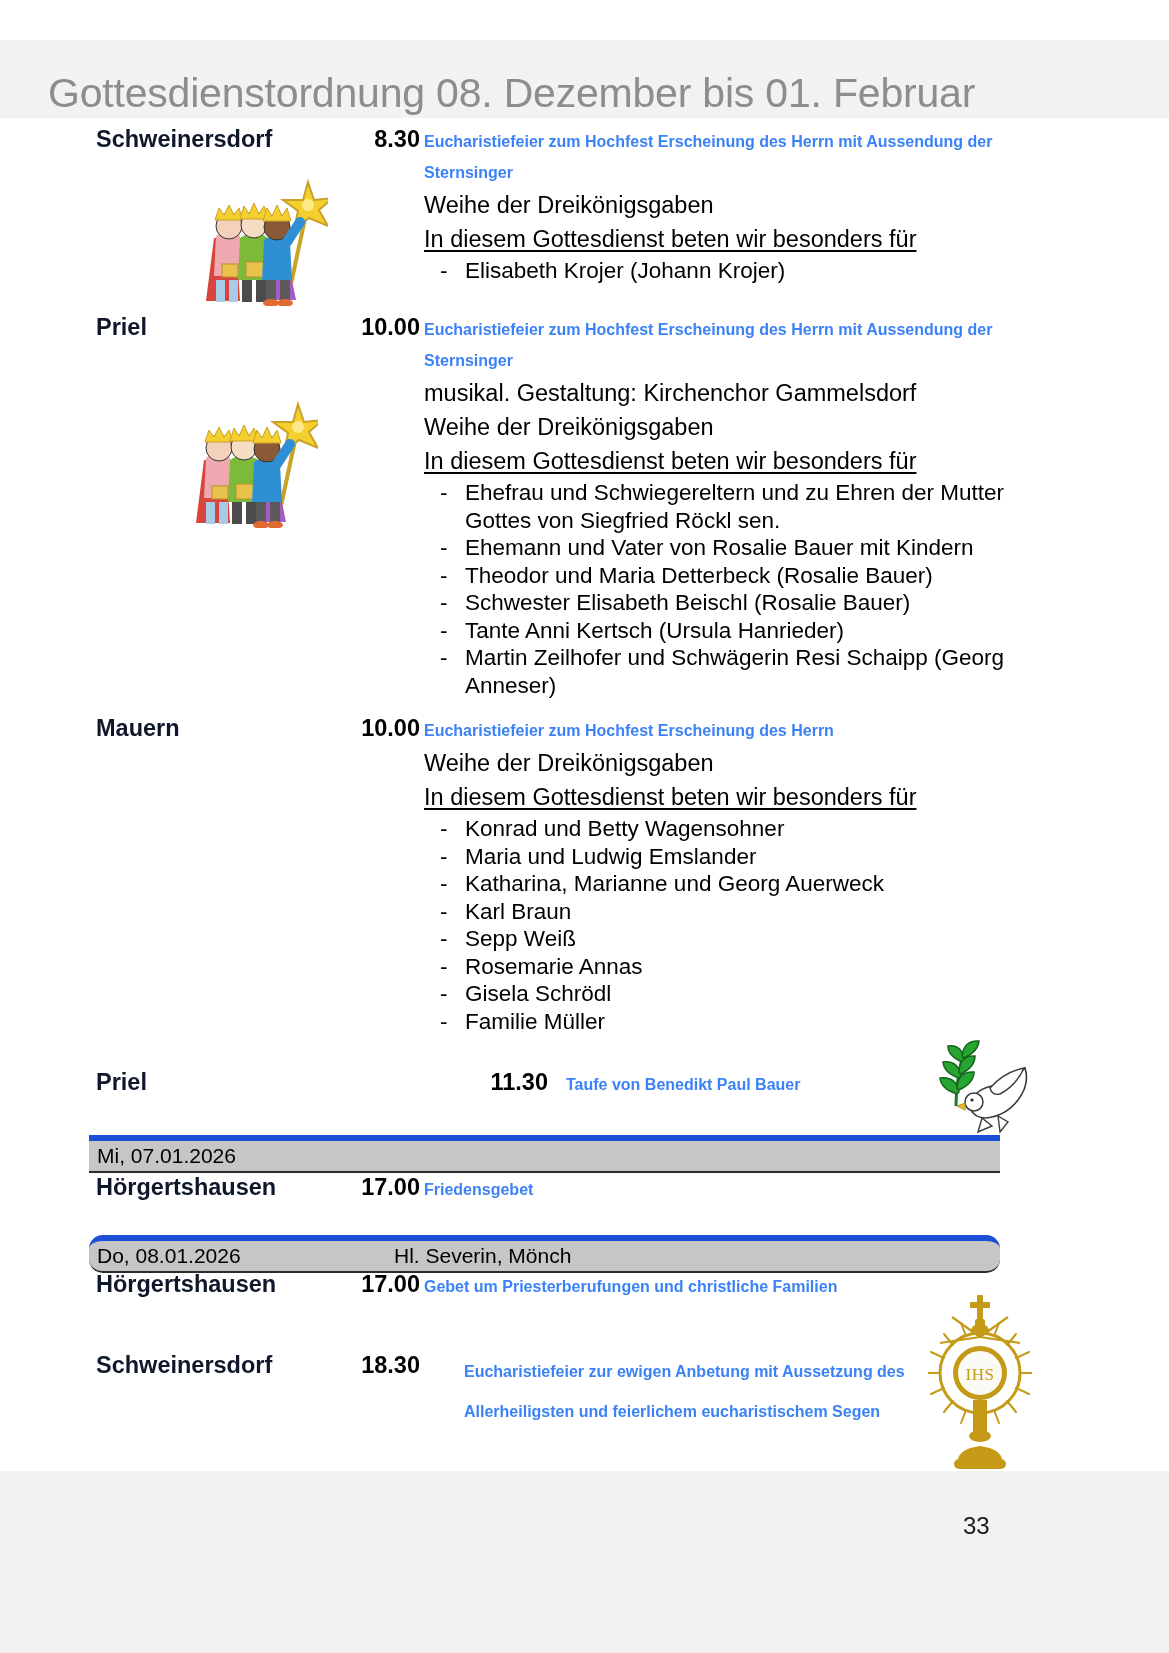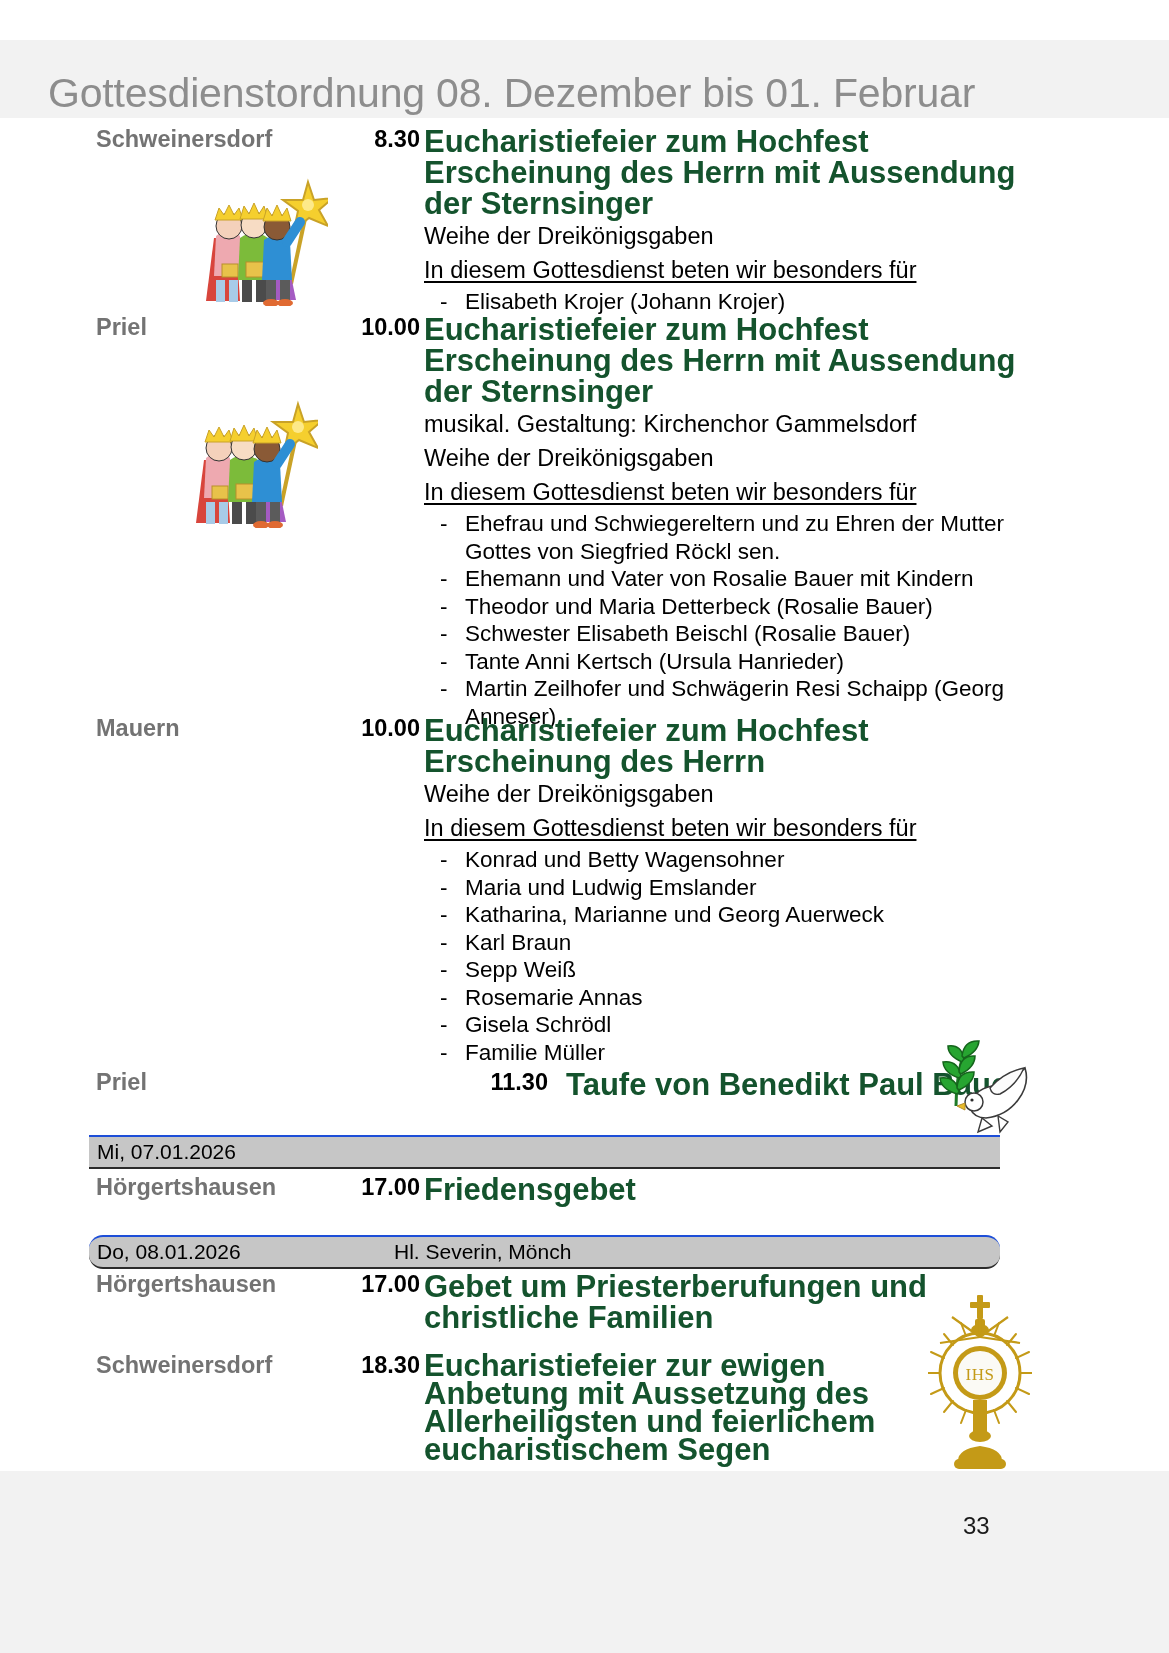--- a/index.html
+++ b/index.html
@@ -68,44 +68,44 @@
     left: 96px;
     width: 940px;
   }
   .svc-place {
     position: absolute;
     left: 0;
     top: 0;
     width: 232px;
     font-weight: bold;
     font-size: 23.5px;
-    color: #737373;
+    color: #0f172a;
     white-space: nowrap;
   }
   .svc-time {
     position: absolute;
     left: 232px;
     top: 0;
     width: 92px;
     text-align: right;
     font-weight: bold;
     font-size: 23.5px;
     color: #000;
   }
   .svc-body {
     position: absolute;
     left: 328px;
     top: 0;
     width: 596px;
   }
   .svc-title {
     font-weight: bold;
-    font-size: 31px;
+    font-size: 16px;
     line-height: 31px;
-    color: #14532d;
+    color: #3b82f6;
   }
   .svc-sub {
     font-size: 23.5px;
     line-height: 34px;
     color: #000;
     font-weight: normal;
   }
   .svc-prayer-head {
     font-size: 23.5px;
     line-height: 35px;
@@ -133,21 +133,21 @@
     top: 0;
   }
 
   
   .datebar {
     position: absolute;
     left: 89px;
     width: 911px;
     height: 30px;
     background: #c6c6c6;
-    border-top: 2px solid #1d4ed8;
+    border-top: 6px solid #1d4ed8;
     border-bottom: 2px solid #2b2b2b;
   }
   .datebar-date {
     position: absolute;
     left: 8px;
     top: 3px;
     font-size: 21px;
     color: #000;
   }
   .datebar-saint {
@@ -352,21 +352,21 @@
     <div class="svc-time">17.00</div>
     <div class="svc-body">
       <div class="svc-title">Gebet um Priesterberufungen und christliche Familien</div>
     </div>
   </div>
 
   <div class="svc" style="top:1234px;">
     <div class="svc-place">Schweinersdorf</div>
     <div class="svc-time">18.30</div>
     <div class="svc-body" style="width:525px;">
-      <div class="svc-title" style="line-height:28px;">Eucharistiefeier zur ewigen Anbetung mit Aussetzung des Allerheiligsten und feierlichem eucharistischem Segen</div>
+      <div class="svc-title" style="line-height:40px;margin-left:40px;">Eucharistiefeier zur ewigen Anbetung mit Aussetzung des Allerheiligsten und feierlichem eucharistischem Segen</div>
     </div>
   </div>
 
   <div class="illus monstrance" style="left:928px; top:1175px; width:104px; height:176px;">
     <svg viewBox="0 0 104 176" width="104" height="176" aria-hidden="true">
       <g fill="#c49a17">
 
         <rect x="49" y="2" width="6" height="24" rx="1"></rect>
         <rect x="42" y="9" width="20" height="6" rx="1"></rect>
 

